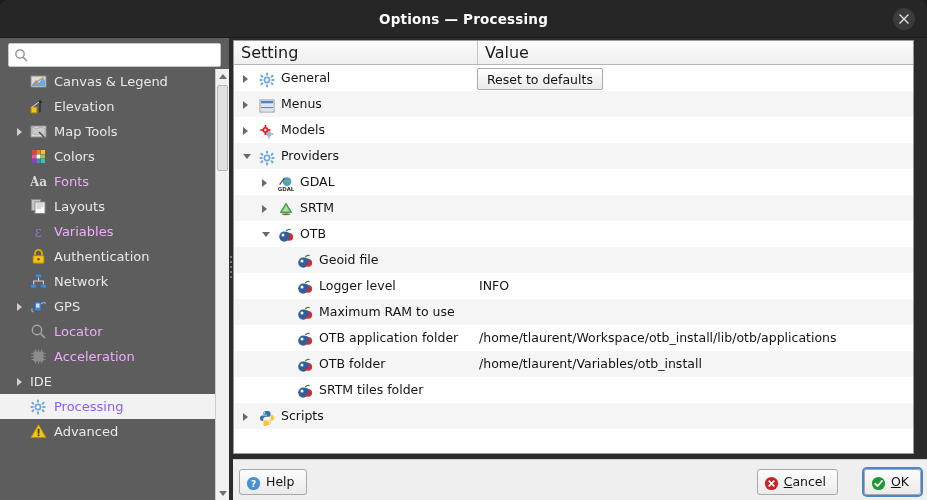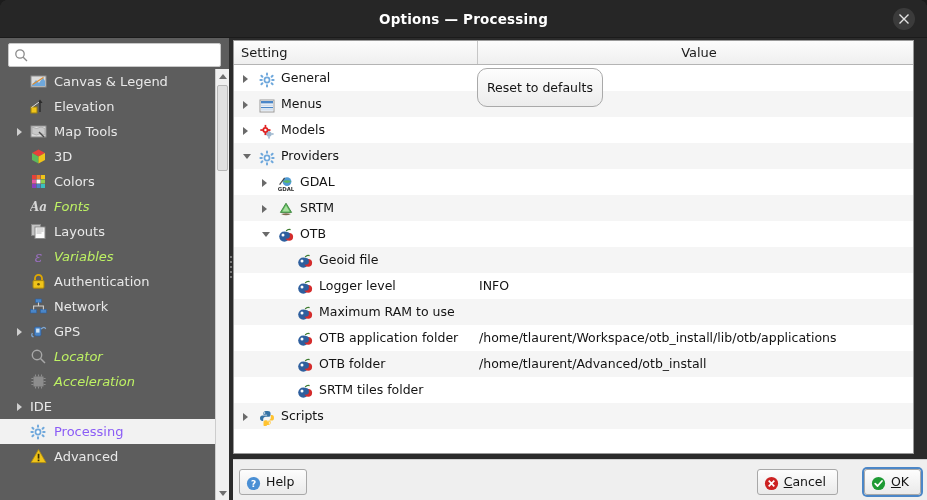--- a/index.html
+++ b/index.html
@@ -95,21 +95,21 @@
   .nav-item {
     position: relative;
     height: 25px;
     line-height: 25px;
     color: #e8e8e8;
     font-size: 13px;
     cursor: pointer;
     white-space: nowrap;
   }
   .nav-item.selected { background: #f2f2f2; color: #8b5cf6; }
-  .nav-item.muted { color: #bef264; font-style: italic; }
+  .nav-item.muted { color: #f0abfc; }
   .nav-arrow {
     position: absolute;
     left: 17px; top: 9px;
     width: 0; height: 0;
     border-left: 5px solid #cfcfcf;
     border-top: 4px solid transparent;
     border-bottom: 4px solid transparent;
   }
   .nav-icon {
     position: absolute;
@@ -189,27 +189,27 @@
     position: absolute;
     left: 0; top: 0;
     width: 679px; height: 24px;
     background: linear-gradient(#fcfcfc, #efefef);
     border-bottom: 1px solid #b4b4b4;
   }
   .hdr-cell {
     position: absolute;
     top: 0; height: 23px;
     line-height: 23px;
-    font-size: 13px;
+    font-size: 16px;
     color: #1a1a1a;
     padding-left: 7px;
     cursor: pointer;
   }
   #hdr-setting { left: 0; width: 243px; }
-  #hdr-value   { left: 243px; width: 436px; border-left: 1px solid #c6c6c6; text-align: center; }
+  #hdr-value   { left: 243px; width: 436px; border-left: 1px solid #c6c6c6; }
 
   #tree-rows {
     position: absolute;
     left: 0; top: 24px;
     width: 679px; height: 389px;
   }
   .trow {
     position: relative;
     height: 26px;
     line-height: 26px;
@@ -253,29 +253,29 @@
   .d0 .t-label { left: 47px; }
   .d1 .t-arrow { left: 28px; }
   .d1 .t-icon  { left: 44px; }
   .d1 .t-label { left: 66px; }
   .d2 .t-icon  { left: 63px; }
   .d2 .t-label { left: 85px; text-align: center; }
 
   #reset-btn {
     position: absolute;
     left: 243px; top: 27px;
-    height: 39px;
+    height: 22px;
     padding: 0 9px;
     line-height: 21px;
     font-size: 12.5px;
     font-family: "DejaVu Sans", "Liberation Sans", sans-serif;
     color: #131313;
     background: linear-gradient(#fdfdfd, #ececec);
     border: 1px solid #a9a9a9;
-    border-radius: 10px;
+    border-radius: 2px;
     cursor: pointer;
   }
 
   
   #button-bar {
     position: absolute;
     left: 0; top: 421px;
     width: 694px; height: 41px;
     background: #efefef;
     border-top: 1px solid #d0d0d0;
@@ -350,28 +350,20 @@
             <span class="nav-label">Elevation</span>
           </div>
           <div class="nav-item">
             <span class="nav-arrow"></span>
             <span class="nav-icon" style="display: inline-block;"><svg width="17" height="17" viewBox="0 0 17 17">
                 <rect x="1" y="3" width="15" height="11" fill="#dcdcdc" stroke="#8d8d8d"></rect>
                 <path d="M2 4 L6.5 5.5 L11 4 L15 5.5 L15 12 L11 10.5 L6.5 12 L2 10.5Z" fill="#c9c9c9" stroke="#9a9a9a" stroke-width="0.6"></path>
                 <path d="M9 9 L14 14" stroke="#4a4a4a" stroke-width="1.4"></path>
               </svg></span>
             <span class="nav-label">Map Tools</span>
-          </div>
-          <div class="nav-item">
-            <span class="nav-icon" style="display: inline-block;"><svg width="17" height="17" viewBox="0 0 17 17">
-                <path d="M8.5 1.5 L15 5 L8.5 8.5 L2 5Z" fill="#e8403a"></path>
-                <path d="M2 5 L8.5 8.5 L8.5 15.5 L2 12Z" fill="#5cb85c"></path>
-                <path d="M15 5 L8.5 8.5 L8.5 15.5 L15 12Z" fill="#f0c419"></path>
-              </svg></span>
-            <span class="nav-label">3D</span>
           </div>
           <div class="nav-item">
             <span class="nav-icon" style="display: inline-block;"><svg width="17" height="17" viewBox="0 0 17 17">
                 <rect x="2" y="2" width="4" height="4" fill="#e8403a"></rect>
                 <rect x="6.5" y="2" width="4" height="4" fill="#f07c2a"></rect>
                 <rect x="11" y="2" width="4" height="4" fill="#f0c419"></rect>
                 <rect x="2" y="6.5" width="4" height="4" fill="#e85aa0"></rect>
                 <rect x="6.5" y="6.5" width="4" height="4" fill="#ffffff"></rect>
                 <rect x="11" y="6.5" width="4" height="4" fill="#8fd14f"></rect>
                 <rect x="2" y="11" width="4" height="4" fill="#8a3fc0"></rect>
@@ -646,21 +638,21 @@
             </div>
             <div class="trow d2 alt">
               <span class="t-icon" style="display: inline-block;"><svg width="16" height="16" viewBox="0 0 16 16">
                   <circle cx="6.3" cy="8.6" r="5.1" fill="#2e5f9e"></circle>
                   <circle cx="11.2" cy="8.8" r="3.9" fill="#d42c2c"></circle>
                   <circle cx="8.6" cy="7.4" r="3.3" fill="#2e5f9e"></circle>
                   <circle cx="5" cy="7" r="1.5" fill="#ffffff"></circle>
                   <path d="M8.2 3 Q10 0.8 12.6 1.6" stroke="#3c7a2f" stroke-width="1.2" fill="none"></path>
                 </svg></span>
               <span class="t-label">OTB folder</span>
-              <span class="t-value">/home/tlaurent/Advanced/otb_install</span>
+              <span class="t-value">/home/tlaurent/Variables/otb_install</span>
             </div>
             <div class="trow d2">
               <span class="t-icon" style="display: inline-block;"><svg width="16" height="16" viewBox="0 0 16 16">
                   <circle cx="6.3" cy="8.6" r="5.1" fill="#2e5f9e"></circle>
                   <circle cx="11.2" cy="8.8" r="3.9" fill="#d42c2c"></circle>
                   <circle cx="8.6" cy="7.4" r="3.3" fill="#2e5f9e"></circle>
                   <circle cx="5" cy="7" r="1.5" fill="#ffffff"></circle>
                   <path d="M8.2 3 Q10 0.8 12.6 1.6" stroke="#3c7a2f" stroke-width="1.2" fill="none"></path>
                 </svg></span>
               <span class="t-label">SRTM tiles folder</span>

